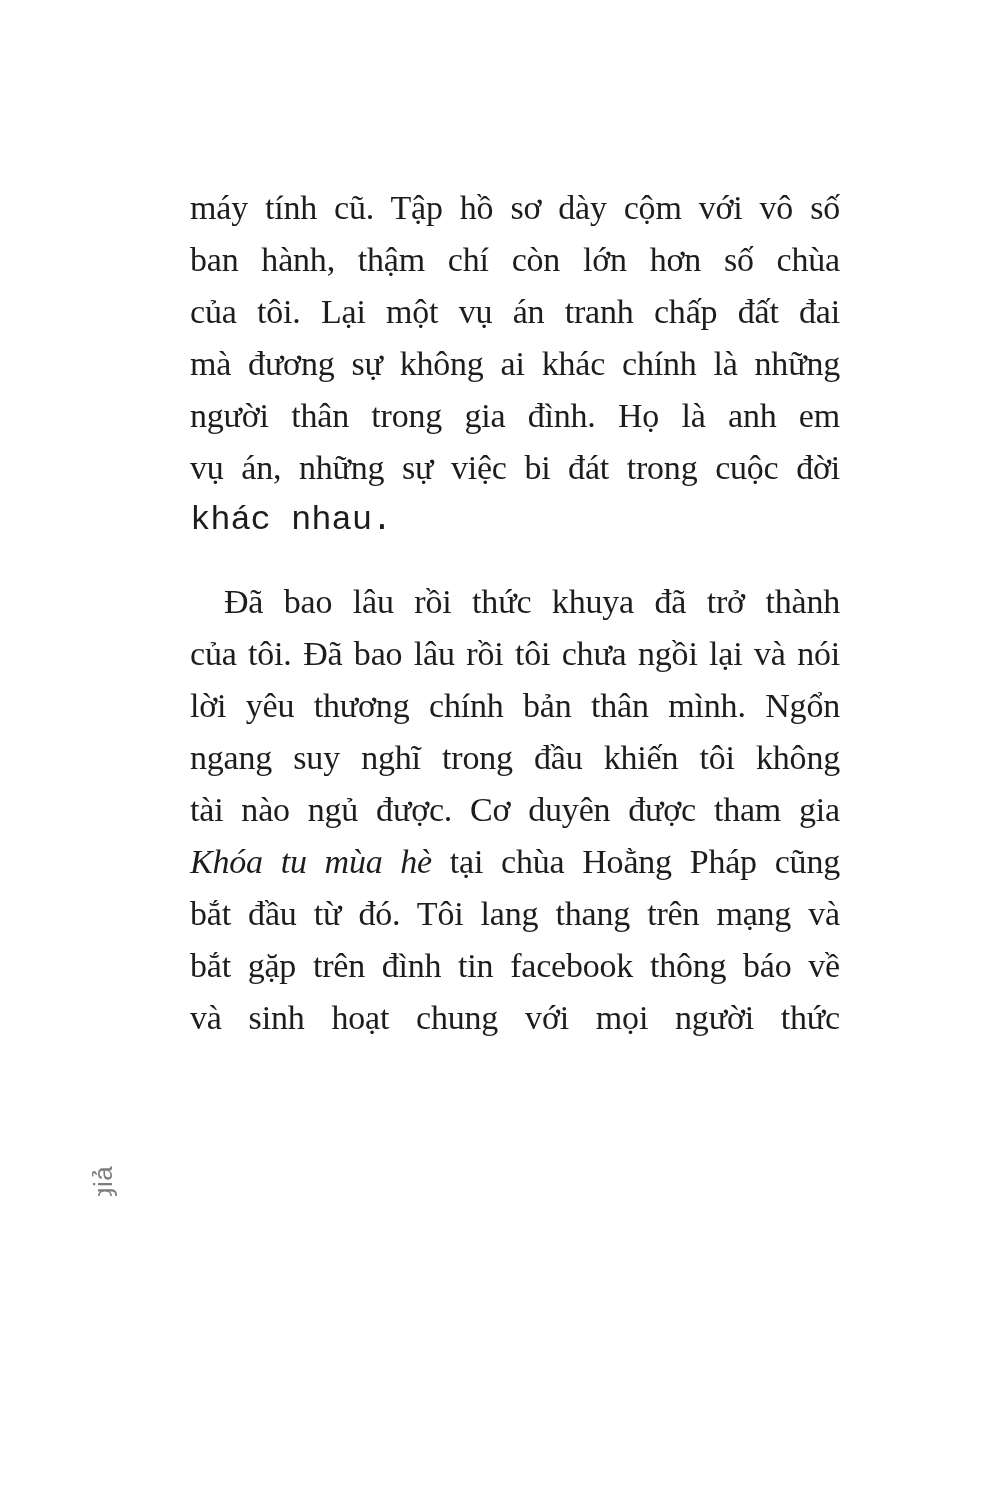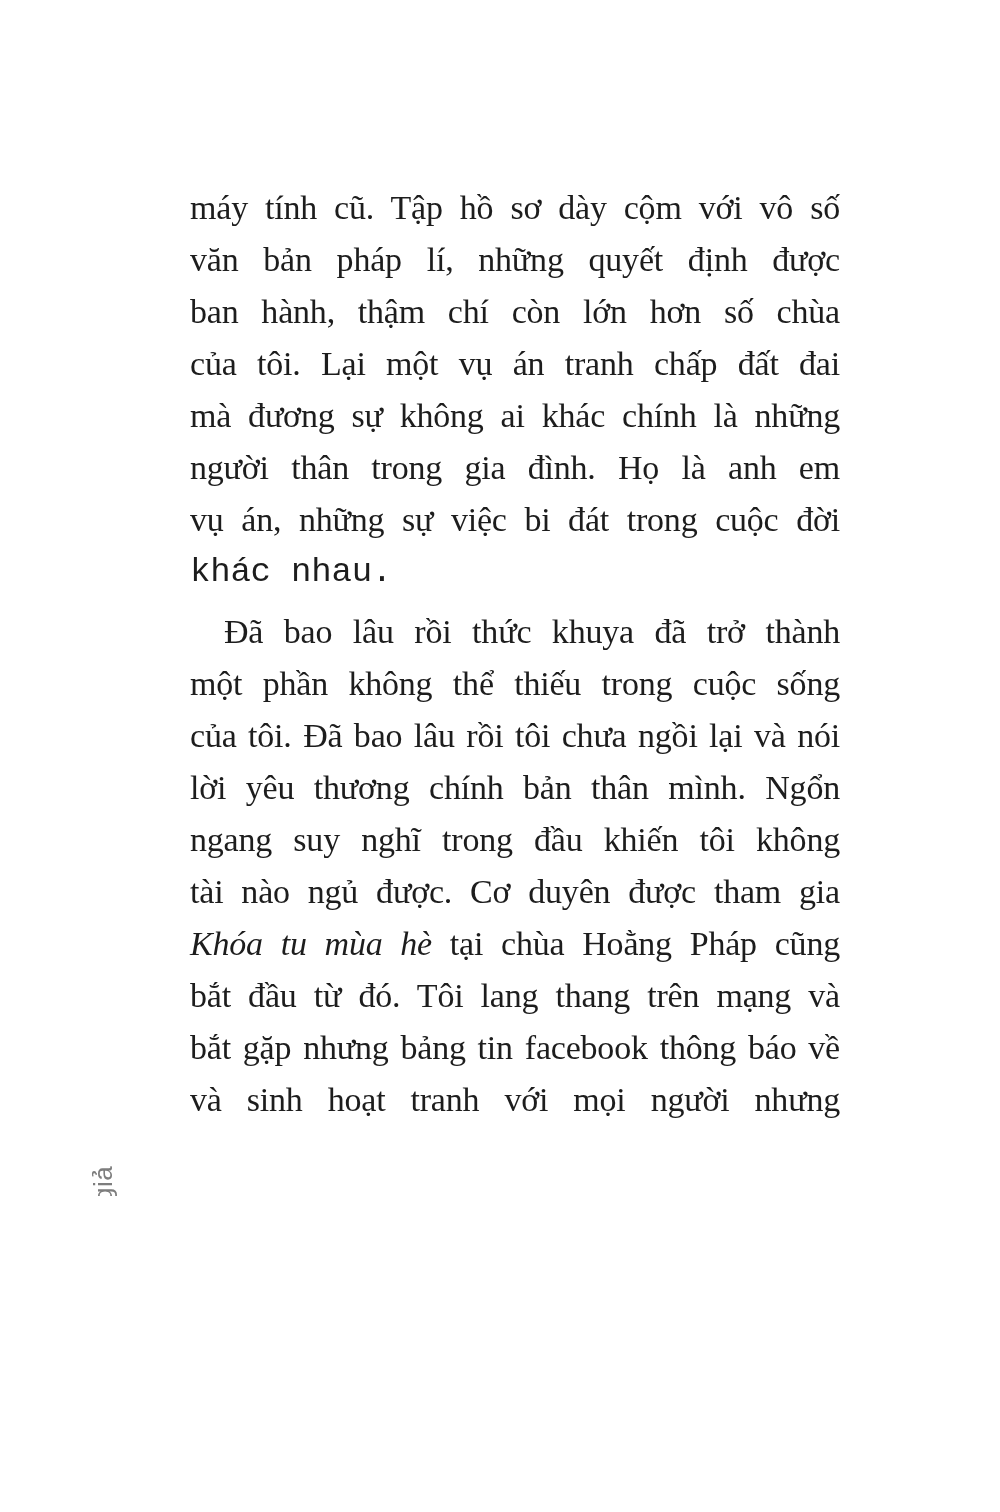--- a/index.html
+++ b/index.html
@@ -19,21 +19,21 @@
     position: absolute;
     left: 190px;
     top: 182px;
     width: 650px;
     color: #1d1d1d;
     font-size: 34px;
     line-height: 52px;
     letter-spacing: -0.2px;
   }
   .paragraph { margin: 0; }
-  .paragraph + .paragraph { margin-top: 8px; }
+  .paragraph + .paragraph { margin-top: 30px; }
   .line {
     text-align: justify;
     text-align-last: justify;
     white-space: normal;
   }
   .line.no-stretch { text-align-last: left; font-family: Liberation Mono, monospace; }
   .paragraph.indent .line:first-child { text-indent: 34px; }
   .line em { }
   .side-label {
     position: absolute;
@@ -62,39 +62,37 @@
   }
 </style>
 </head>
 <body>
 
 <div class="page">
 
   <div class="text-block" id="text-block">
       <div class="paragraph">
         <div class="line">máy tính cũ. Tập hồ sơ dày cộm với vô số</div>
-        <div class="line">văn bản pháp lí, những quyết định được</div>
         <div class="line">ban hành, thậm chí còn lớn hơn số chùa</div>
         <div class="line">của tôi. Lại một vụ án tranh chấp đất đai</div>
         <div class="line">mà đương sự không ai khác chính là những</div>
         <div class="line">người thân trong gia đình. Họ là anh em</div>
         <div class="line">vụ án, những sự việc bi đát trong cuộc đời</div>
         <div class="line no-stretch">khác nhau.</div>
       </div>
       <div class="paragraph indent">
         <div class="line">Đã bao lâu rồi thức khuya đã trở thành</div>
-        <div class="line">một phần không thể thiếu trong cuộc sống</div>
         <div class="line">của tôi. Đã bao lâu rồi tôi chưa ngồi lại và nói</div>
         <div class="line">lời yêu thương chính bản thân mình. Ngổn</div>
         <div class="line">ngang suy nghĩ trong đầu khiến tôi không</div>
         <div class="line">tài nào ngủ được. Cơ duyên được tham gia</div>
         <div class="line"><em>Khóa tu mùa hè</em><span> tại chùa Hoằng Pháp cũng</span></div>
         <div class="line">bắt đầu từ đó. Tôi lang thang trên mạng và</div>
-        <div class="line">bắt gặp nhưng bảng tin facebook thông báo về</div>
-        <div class="line">và sinh hoạt tranh với mọi người nhưng</div>
+        <div class="line">bắt gặp trên đình tin facebook thông báo về</div>
+        <div class="line">và sinh hoạt chung với mọi người thức</div>
       </div>
     </div>
 
   <div class="side-label">Nhiều tác giả</div>
 
   <svg class="page-badge" viewBox="0 0 64 64" xmlns="http://www.w3.org/2000/svg">
     <path d="M 28.5 5.8 A 25.5 25.5 0 0 0 34.7 56.4" fill="none" stroke-width="3" stroke-linecap="round" stroke="#ddd2c3"></path>
     <circle cx="33" cy="32" r="19" fill="#c5c5c5"></circle>
     <text x="33" y="40.5" text-anchor="middle" fill="#1d1d1d">80</text>
   </svg>

